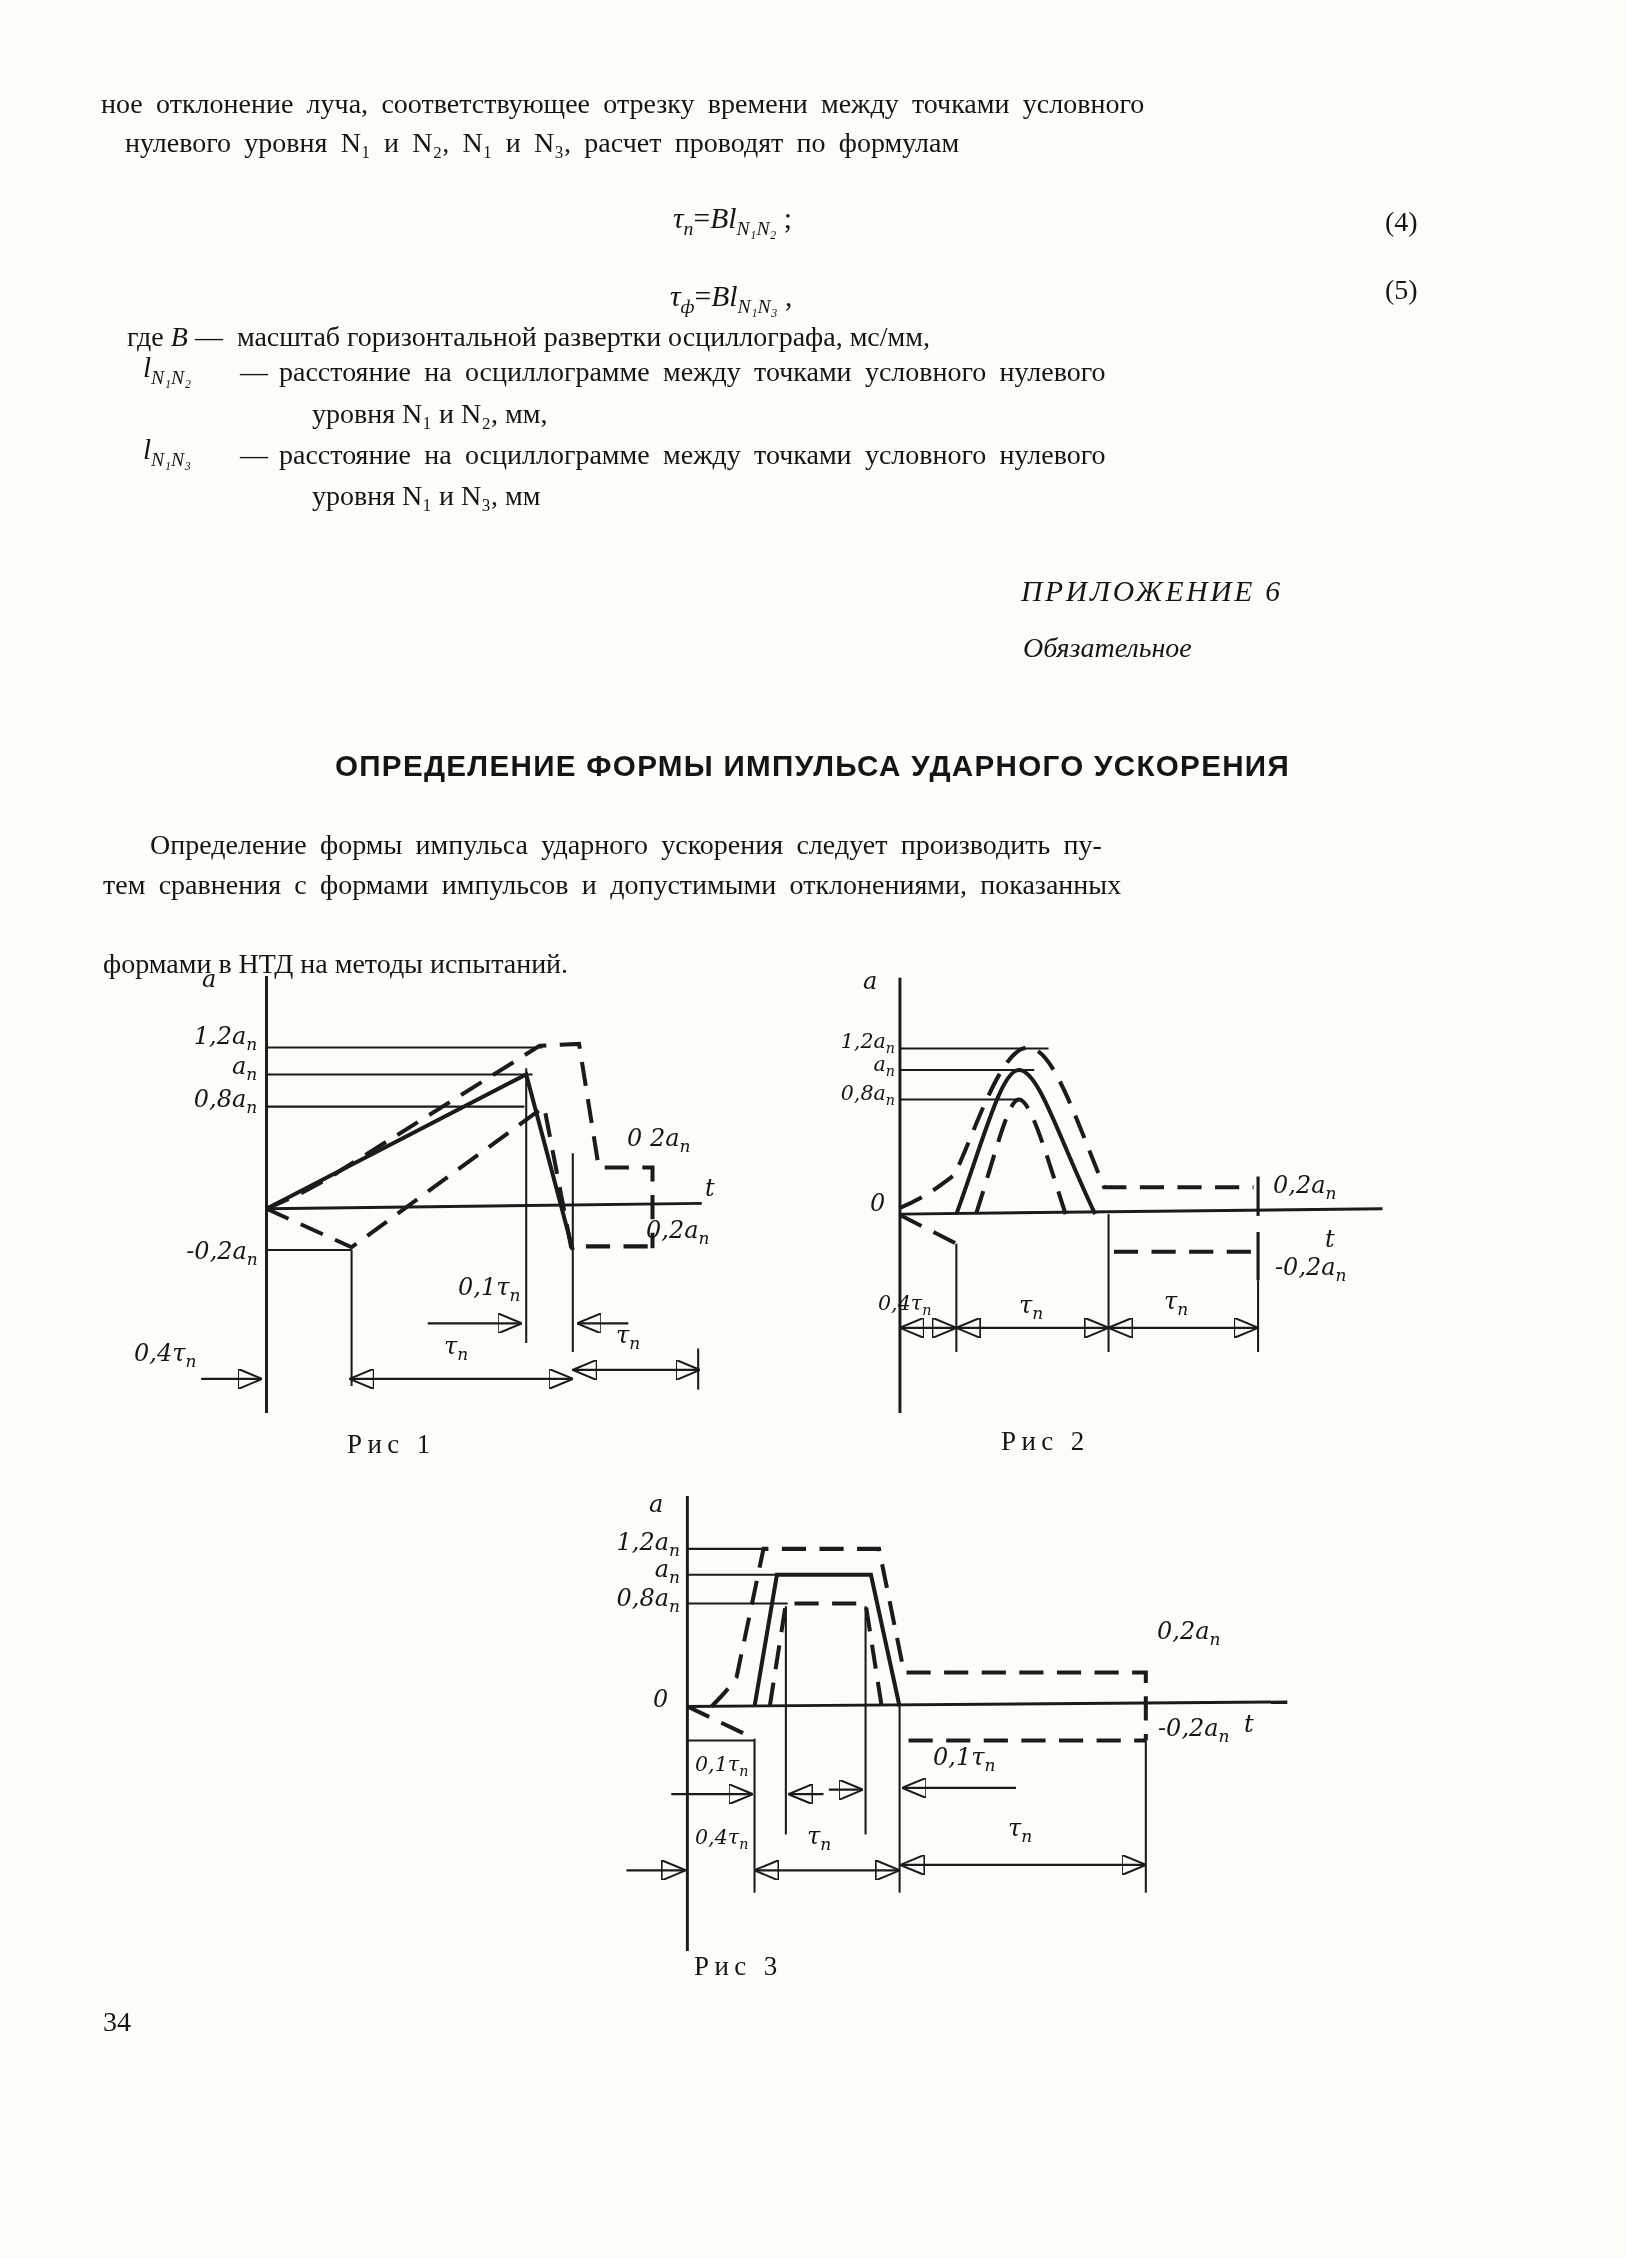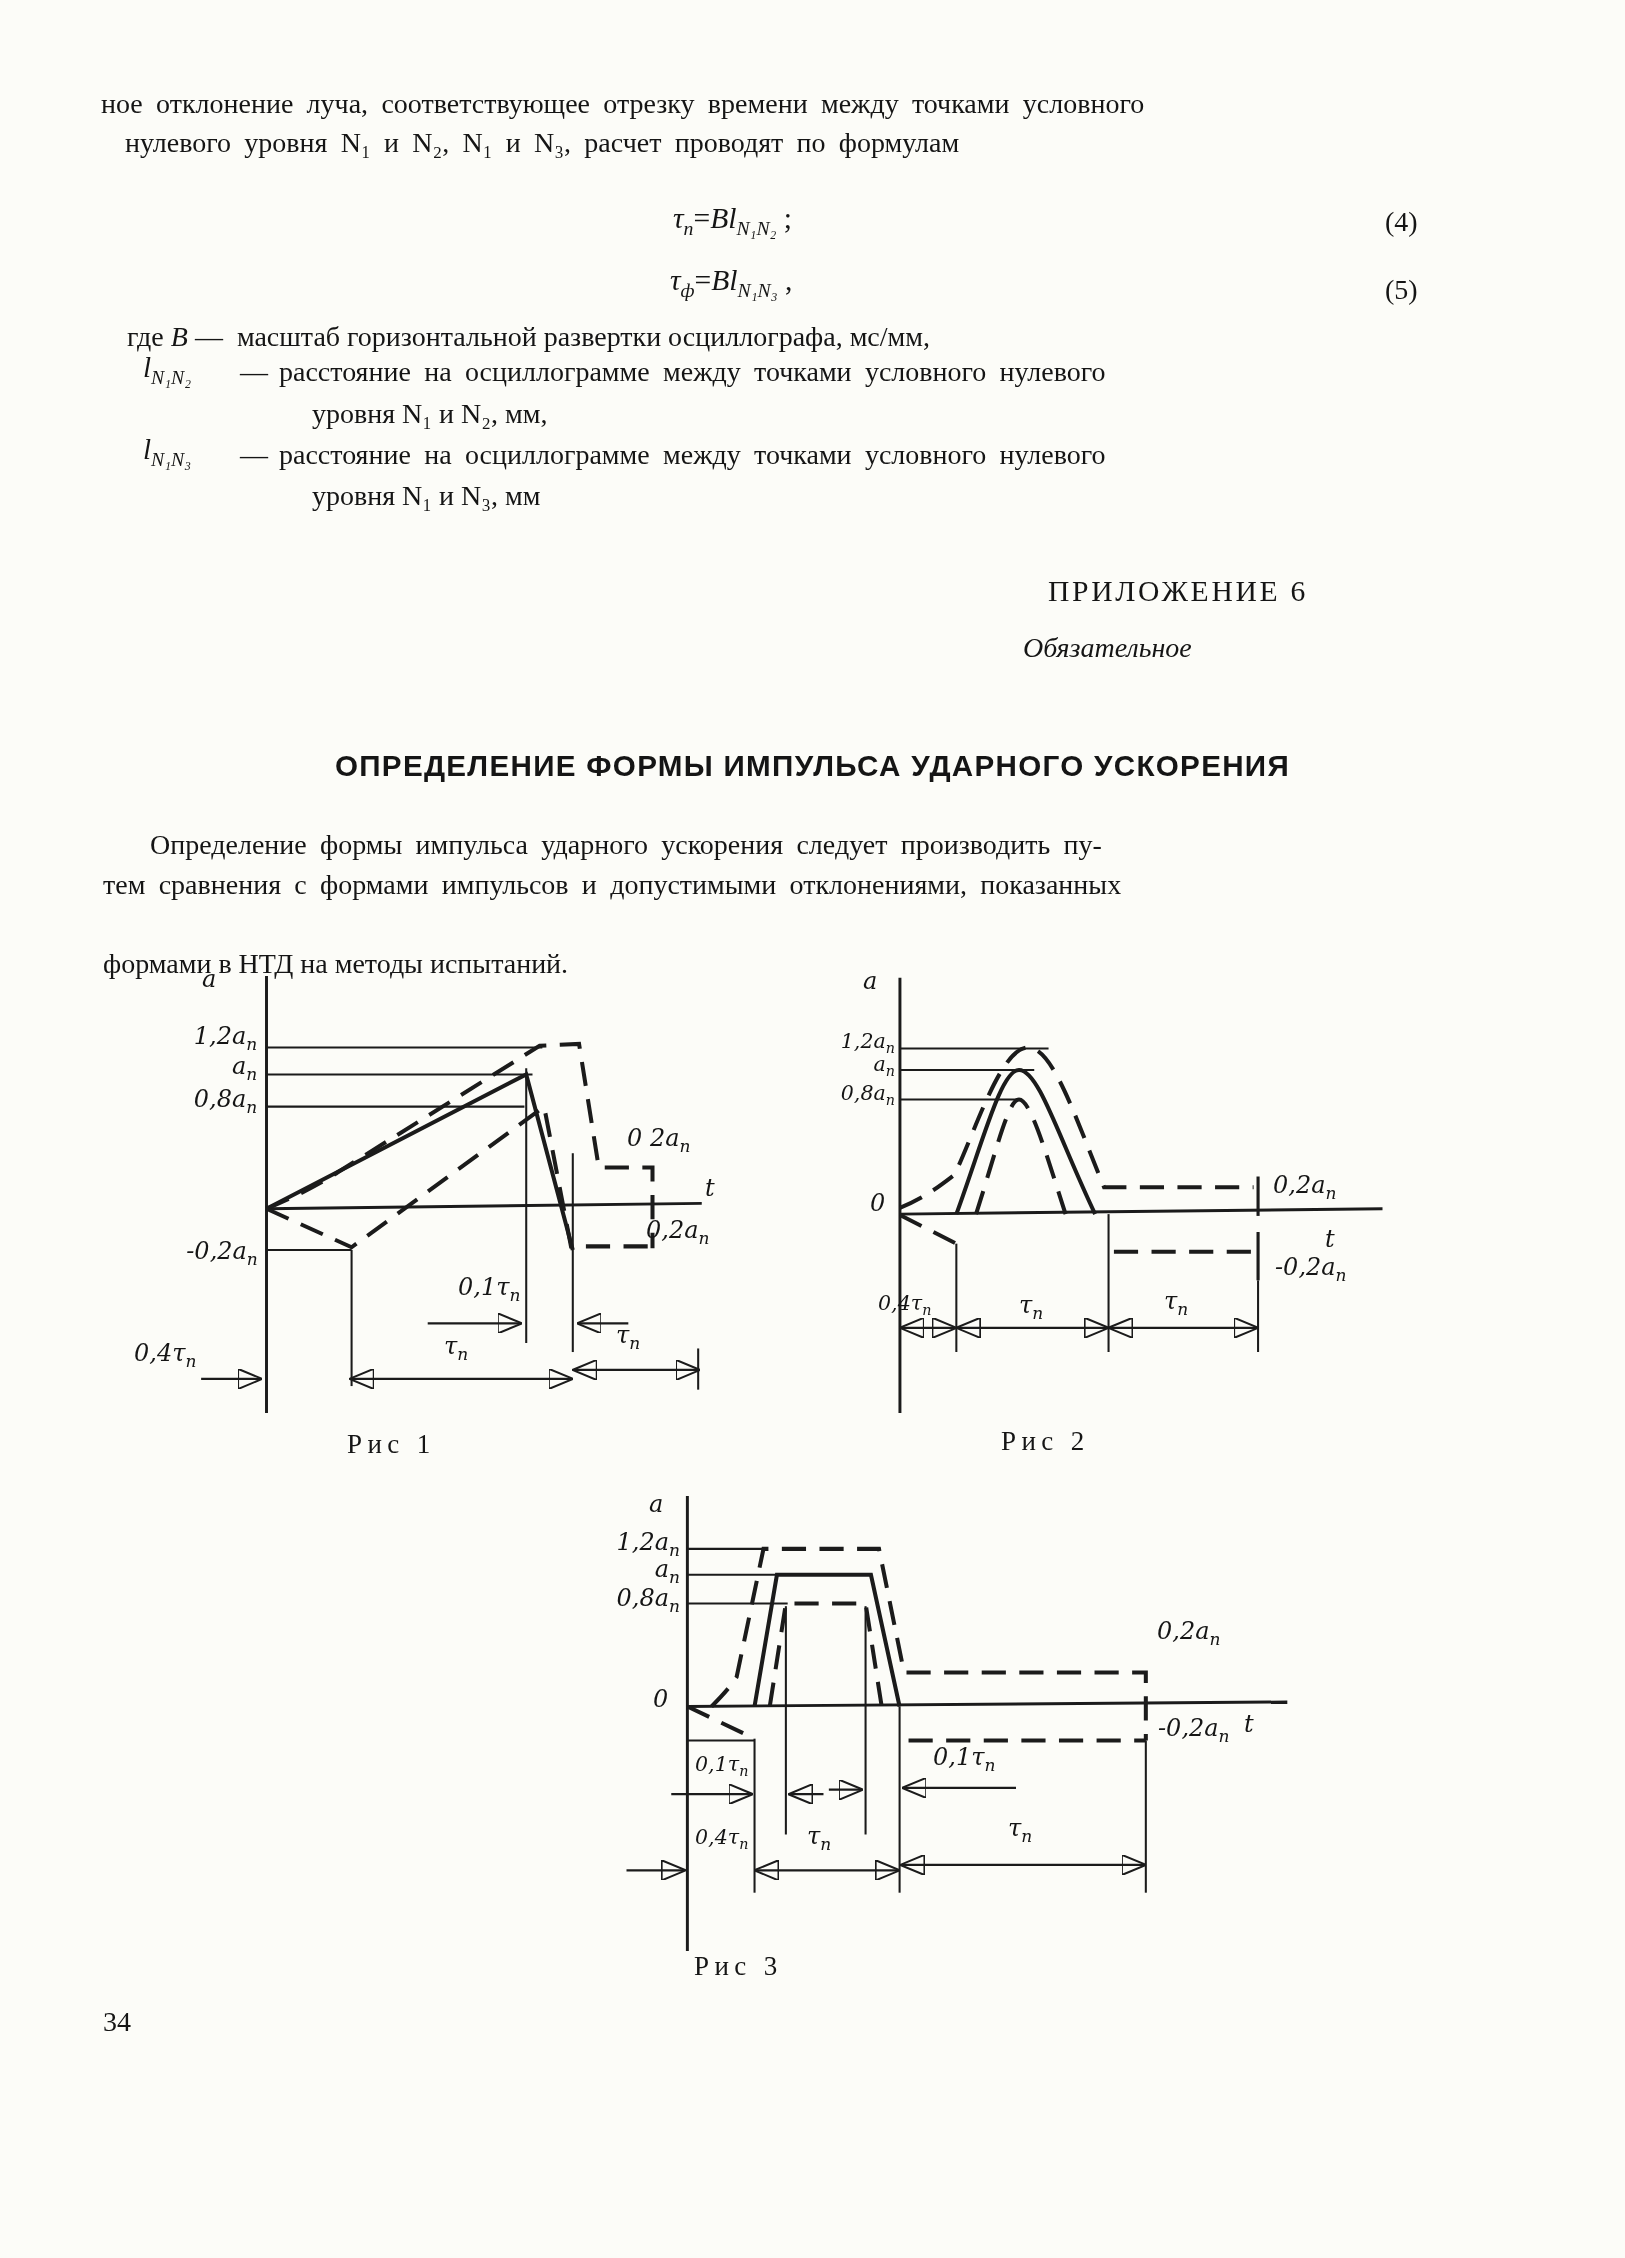--- a/index.html
+++ b/index.html
@@ -5,21 +5,21 @@
   html,body{margin:0;padding:0;background:#d8d8d2;}
   .page{position:relative;width:1625px;height:2259px;background:#fcfcf8;color:#151515;
         font-family:"Liberation Serif",serif;overflow:hidden;}
   .abs{position:absolute;}
   .txt{font-size:28px;white-space:nowrap;}
   .it{font-style:italic;}
   .ws{word-spacing:6.3px;}
   .formula{font-size:29.6px;font-style:italic;white-space:nowrap;}
   .formula sub{font-size:19.7px;}
   .fnum{font-size:28px;}
-  .app-title{font-size:29.6px;letter-spacing:2.7px;white-space:nowrap;margin-left:27px;}
+  .app-title{font-style:italic;font-size:29.6px;letter-spacing:2.7px;white-space:nowrap;}
   .app-sub{font-style:italic;font-size:28px;white-space:nowrap;}
   .heading{font-family:"Liberation Sans",sans-serif;font-weight:bold;font-size:29.6px;
            letter-spacing:1.3px;text-align:center;width:100%;white-space:nowrap;}
   .fig{position:absolute;}
   .fig svg{position:absolute;left:0;top:0;}
   .flabel{position:absolute;font-style:italic;font-size:24px;white-space:nowrap;
           font-family:"DejaVu Serif",serif;line-height:1;}
   .flabel sub{font-size:17px;}
   .flabel.sm{font-size:20.6px;}
   .flabel.sm sub{font-size:14.3px;}
@@ -40,21 +40,21 @@
 <div class="page">
 
   <div class="abs txt ws" style="left:125px;top:127px">нулевого уровня N₁ и N₂, N₁ и N₃, расчет проводят по формулам</div>
   <div class="abs txt ws" style="left:101px;top:88px">ное отклонение луча, соответствующее отрезку времени между точками условного</div>
 
   <div class="abs formula" style="left:673px;top:202px">
     <span>τ</span><sub>п</sub><span style="font-style:normal">=</span><span>Bl</span><sub>N₁N₂</sub><span style="font-style:normal"> ;</span>
   </div>
   <div class="abs fnum" style="left:1385px;top:206px">(4)</div>
 
-  <div class="abs formula" style="left:670px;top:264px">
+  <div class="abs formula" style="left:670px;top:280px">
     <span>τ</span><sub>ф</sub><span style="font-style:normal">=</span><span>Bl</span><sub>N₁N₃</sub><span style="font-style:normal"> ,</span>
   </div>
   <div class="abs fnum" style="left:1385px;top:274px">(5)</div>
 
   <div class="abs txt" style="left:127px;top:321px">
     <span>где</span>&nbsp;<span class="it">B</span>&nbsp;<span>—</span>&nbsp;&nbsp;<span>масштаб горизонтальной развертки осциллографа, мс/мм,</span>
   </div>
   <div class="abs formula" style="left:143px;top:351px;font-size:29px">
     <span>l</span><sub>N₁N₂</sub>
   </div>

